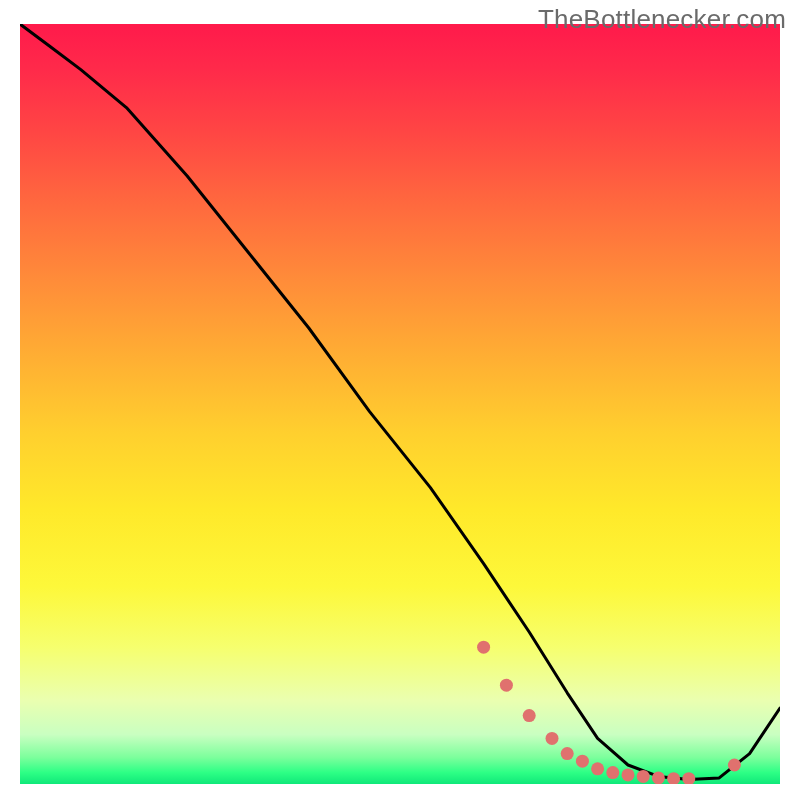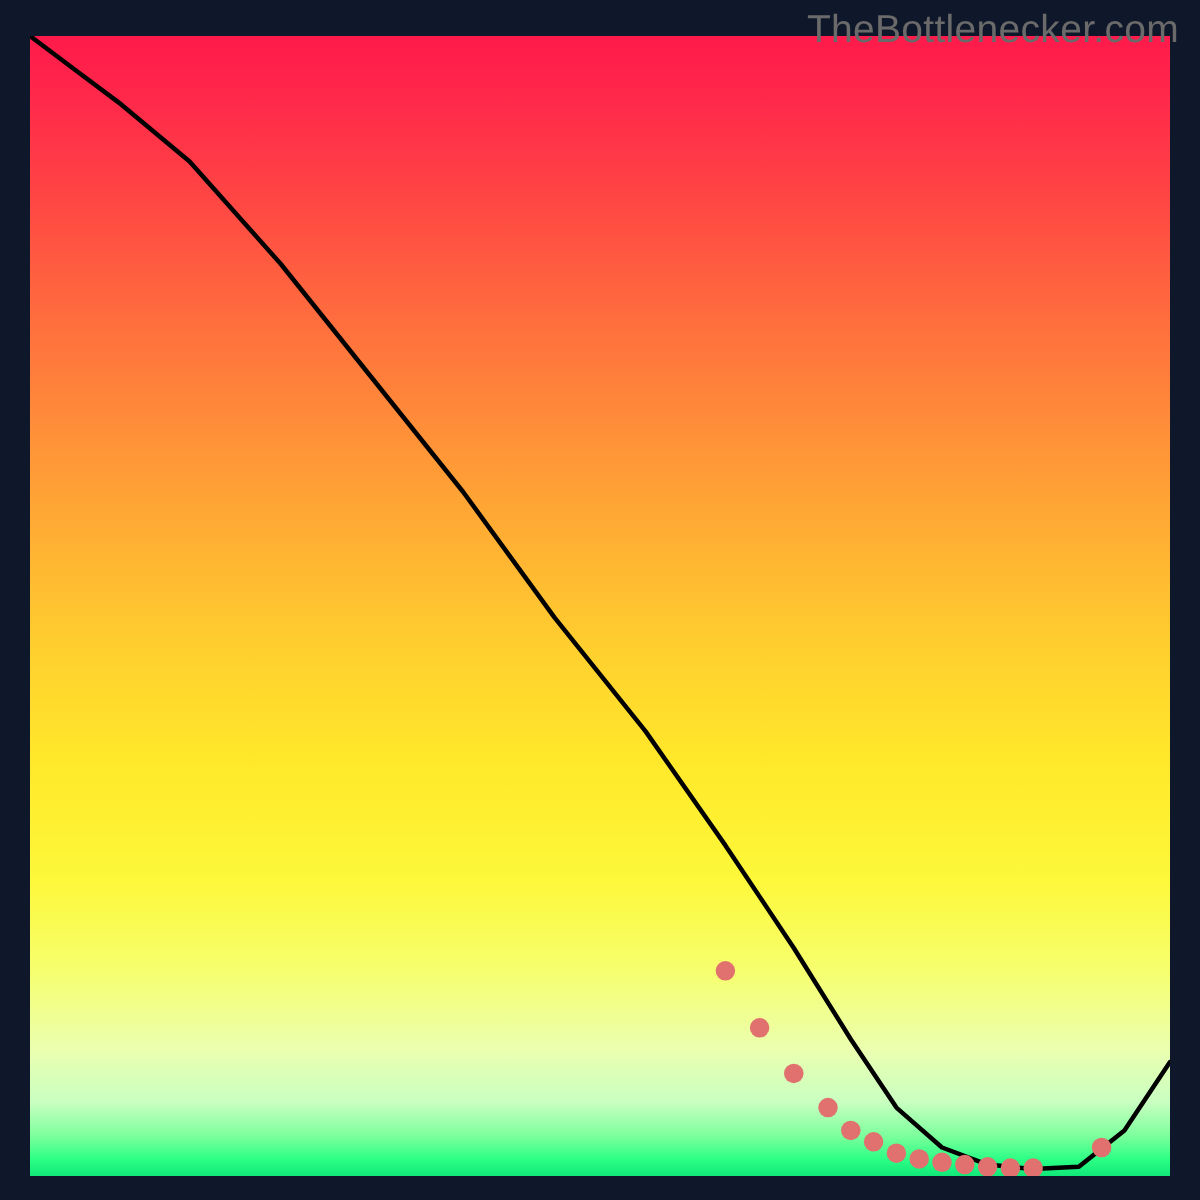--- a/index.html
+++ b/index.html
@@ -8,21 +8,21 @@
     width: 800px;
     height: 800px;
     background: #000;
     overflow: hidden;
     font-family: Arial, Helvetica, sans-serif;
   }
   .frame {
     position: relative;
     width: 800px;
     height: 800px;
-    background: #0f172a;
+    background: #ffffff;
   }
   .watermark {
     position: absolute;
     top: 4px;
     right: 14px;
     color: #6a6a6a;
     font-size: 26px;
     font-weight: 500;
     letter-spacing: 0.2px;
     z-index: 5;

